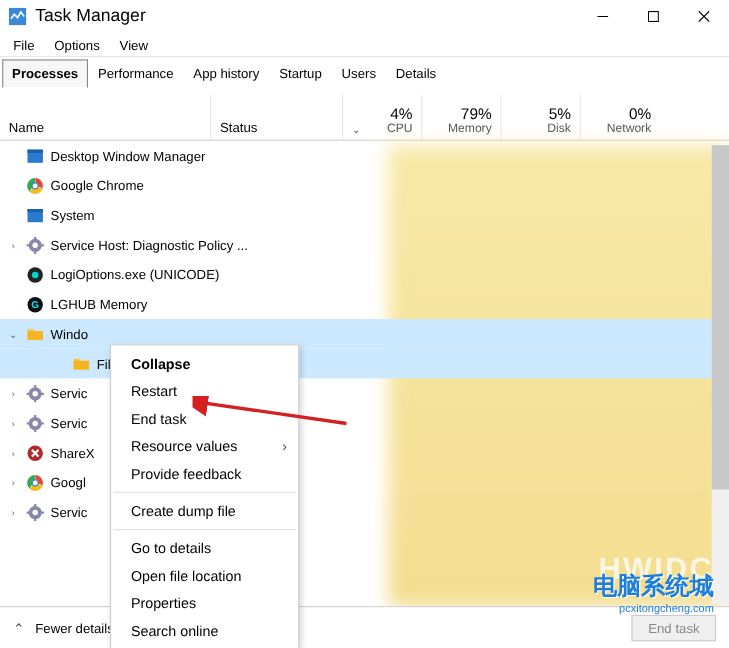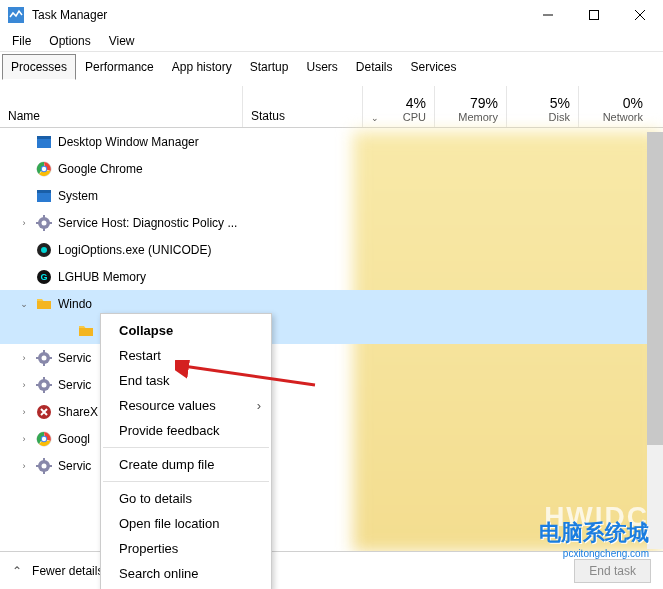--- a/index.html
+++ b/index.html
@@ -1,44 +1,44 @@
 <!DOCTYPE html>
 <html><head>
 <meta charset="utf-8">
 <style>
 * { margin: 0; padding: 0; box-sizing: border-box; font-family: "Segoe UI", Arial, sans-serif; }
 body { width: 663px; height: 589px; background: #fff; overflow: hidden; position: relative; font-size: 12px; color: #000; }
 
 .titlebar { display: flex; align-items: center; height: 30px; padding-left: 8px; }
 .titlebar .app-icon { width: 16px; height: 16px; margin-right: 8px; }
-.titlebar .title { font-size: 12px; }
+.titlebar .title { font-size: 16px; }
 .win-controls { margin-left: auto; display: flex; }
 .win-controls .btn { width: 46px; height: 30px; display: flex; align-items: center; justify-content: center; }
 .win-controls svg { width: 10px; height: 10px; }
 
 .menubar { display: flex; gap: 2px; height: 22px; align-items: center; padding-left: 4px; border-bottom: 1px solid #e5e5e5; }
 .menubar .m { padding: 2px 8px; font-size: 12px; }
 
 .tabs { display: flex; height: 28px; align-items: flex-end; padding-left: 2px; }
 .tabs .tab { padding: 5px 8px; font-size: 12px; border: 1px solid transparent; }
-.tabs .tab.active { border: 1px solid #888; border-bottom: 1px solid #fff; background: #f7f7f7; }
+.tabs .tab.active { border: 1px solid #888; border-bottom: 1px solid #fff; background: #f7f7f7; font-weight: bold; }
 
 .header { display: flex; border-bottom: 1px solid #d0d0d0; height: 42px; margin-top: 6px; }
 .header .col { border-right: 1px solid #e6e6e6; display: flex; flex-direction: column; justify-content: flex-end; padding: 4px 8px; }
-.col-name { width: 243px; }
+.col-name { width: 192px; }
 .col-status { width: 120px; }
 .col-cpu, .col-mem, .col-disk, .col-net { width: 72px; text-align: right; }
 .header .pct { font-size: 14px; }
 .header .lbl { font-size: 11px; color: #555; }
 .header .col-name .lbl, .header .col-status .lbl { color: #000; font-size: 12px; }
 .header .chev { font-size: 9px; color: #555; align-self: flex-start; margin-left: auto; position: absolute; }
 .col-net { border-right: none !important; }
 
 .rows { position: relative; }
-.row { display: flex; align-items: center; height: 27px; justify-content: center; }
+.row { display: flex; align-items: center; height: 27px; }
 .row .cell-name { width: 231px; display: flex; align-items: center; padding-left: 6px; gap: 6px; overflow: hidden; white-space: nowrap; }
 .row .cell-status { width: 120px; }
 .row .cell-metric { width: 72px; }
 .row.selected { background: #cce8ff; }
 .row .child-indent { width: 18px; }
 .expander { width: 12px; color: #666; font-size: 9px; text-align: center; }
 .expander.none { visibility: hidden; }
 .proc-icon { width: 16px; height: 16px; flex-shrink: 0; }
 
 .blur-overlay { position: absolute; top: 132px; left: 353px; width: 308px; height: 420px; background: linear-gradient(#f8e9a8, #f3dd8f); filter: blur(8px); }
@@ -100,21 +100,20 @@
   <div class="m">View</div>
 </div>
 
 <div class="tabs">
   <div class="tab active">Processes</div>
   <div class="tab">Performance</div>
   <div class="tab">App history</div>
   <div class="tab">Startup</div>
   <div class="tab">Users</div>
   <div class="tab">Details</div>
-  <div class="tab">Services</div>
 </div>
 
 <div class="header">
   <div class="col col-name">
       <span class="lbl">Name</span>
     </div>
   <div class="col col-status">
       <span class="lbl">Status</span>
     </div>
   <div class="col col-cpu" style="position:relative">

